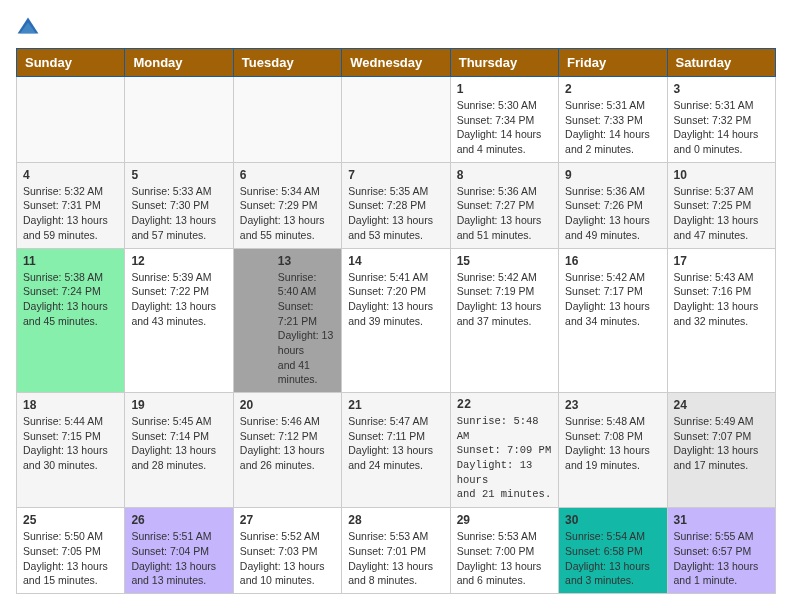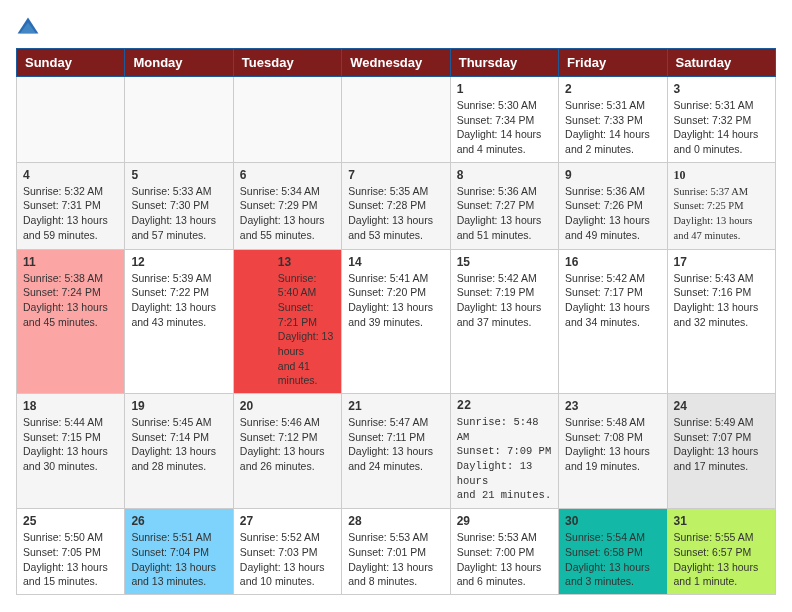--- a/index.html
+++ b/index.html
@@ -36,21 +36,21 @@
     .location {
       font-size: 14px;
       color: #555;
     }
     .calendar {
       width: 100%;
       border-collapse: collapse;
       border: 1px solid #ccc;
     }
     .calendar th {
-      background-color: #7f1d1d;
+      background-color: #a16207;
       color: #fff;
       text-align: left;
       padding: 6px 8px;
       font-size: 13px;
       border: 1px solid #1a5a9a;
     }
     .calendar td {
       vertical-align: top;
       padding: 5px 6px;
       border: 1px solid #ccc;
@@ -148,35 +148,35 @@
           <div class="day-info">Sunrise: 5:35 AM<br>Sunset: 7:28 PM<br>Daylight: 13 hours<br>and 53 minutes.</div>
         </td>
         <td style="background-color: rgb(245, 245, 245);">
           <span class="day-number">8</span>
           <div class="day-info">Sunrise: 5:36 AM<br>Sunset: 7:27 PM<br>Daylight: 13 hours<br>and 51 minutes.</div>
         </td>
         <td style="background-color: rgb(245, 245, 245);">
           <span class="day-number">9</span>
           <div class="day-info">Sunrise: 5:36 AM<br>Sunset: 7:26 PM<br>Daylight: 13 hours<br>and 49 minutes.</div>
         </td>
-        <td style="background-color: rgb(245, 245, 245); font-family: Liberation Serif, serif;">
+        <td style="background-color: rgb(245, 245, 245);">
           <span class="day-number">10</span>
           <div class="day-info">Sunrise: 5:37 AM<br>Sunset: 7:25 PM<br>Daylight: 13 hours<br>and 47 minutes.</div>
         </td>
       </tr>
       <tr>
-        <td style="background-color: #fca5a5;">
+        <td style="background-color: #86efac;">
           <span class="day-number">11</span>
           <div class="day-info">Sunrise: 5:38 AM<br>Sunset: 7:24 PM<br>Daylight: 13 hours<br>and 45 minutes.</div>
         </td>
         <td style="background-color: rgb(255, 255, 255); margin-top: 20px;">
           <span class="day-number">12</span>
           <div class="day-info">Sunrise: 5:39 AM<br>Sunset: 7:22 PM<br>Daylight: 13 hours<br>and 43 minutes.</div>
         </td>
-        <td style="background-color: #ef4444; padding-left: 44px;">
+        <td style="background-color: #a3a3a3; padding-left: 44px;">
           <span class="day-number">13</span>
           <div class="day-info">Sunrise: 5:40 AM<br>Sunset: 7:21 PM<br>Daylight: 13 hours<br>and 41 minutes.</div>
         </td>
         <td style="background-color: rgb(255, 255, 255);">
           <span class="day-number">14</span>
           <div class="day-info">Sunrise: 5:41 AM<br>Sunset: 7:20 PM<br>Daylight: 13 hours<br>and 39 minutes.</div>
         </td>
         <td style="background-color: rgb(255, 255, 255); border-radius: 9px;">
           <span class="day-number">15</span>
           <div class="day-info">Sunrise: 5:42 AM<br>Sunset: 7:19 PM<br>Daylight: 13 hours<br>and 37 minutes.</div>
@@ -218,39 +218,39 @@
         <td style="background-color: #e5e5e5;">
           <span class="day-number">24</span>
           <div class="day-info">Sunrise: 5:49 AM<br>Sunset: 7:07 PM<br>Daylight: 13 hours<br>and 17 minutes.</div>
         </td>
       </tr>
       <tr>
         <td style="background-color: rgb(255, 255, 255);">
           <span class="day-number">25</span>
           <div class="day-info">Sunrise: 5:50 AM<br>Sunset: 7:05 PM<br>Daylight: 13 hours<br>and 15 minutes.</div>
         </td>
-        <td style="background-color: #7dd3fc;">
+        <td style="background-color: #c4b5fd;">
           <span class="day-number">26</span>
           <div class="day-info">Sunrise: 5:51 AM<br>Sunset: 7:04 PM<br>Daylight: 13 hours<br>and 13 minutes.</div>
         </td>
         <td style="background-color: rgb(255, 255, 255);">
           <span class="day-number">27</span>
           <div class="day-info">Sunrise: 5:52 AM<br>Sunset: 7:03 PM<br>Daylight: 13 hours<br>and 10 minutes.</div>
         </td>
         <td style="background-color: rgb(255, 255, 255);">
           <span class="day-number">28</span>
           <div class="day-info">Sunrise: 5:53 AM<br>Sunset: 7:01 PM<br>Daylight: 13 hours<br>and 8 minutes.</div>
         </td>
         <td style="background-color: rgb(255, 255, 255);">
           <span class="day-number">29</span>
           <div class="day-info">Sunrise: 5:53 AM<br>Sunset: 7:00 PM<br>Daylight: 13 hours<br>and 6 minutes.</div>
         </td>
         <td style="background-color: #14b8a6;">
           <span class="day-number">30</span>
           <div class="day-info">Sunrise: 5:54 AM<br>Sunset: 6:58 PM<br>Daylight: 13 hours<br>and 3 minutes.</div>
         </td>
-        <td style="background-color: #bef264;">
+        <td style="background-color: #c4b5fd;">
           <span class="day-number">31</span>
           <div class="day-info">Sunrise: 5:55 AM<br>Sunset: 6:57 PM<br>Daylight: 13 hours<br>and 1 minute.</div>
         </td>
       </tr>
     </tbody>
 </table>
 
 </body></html>

